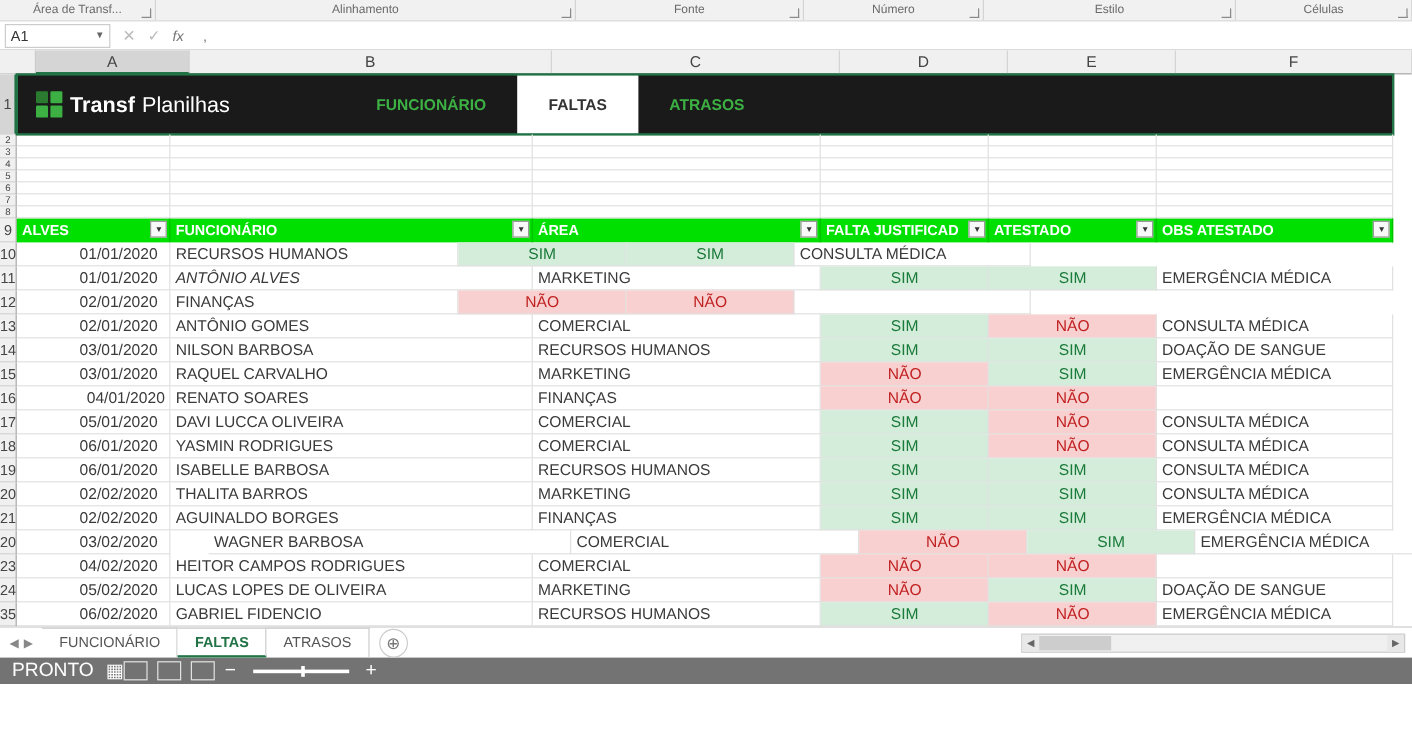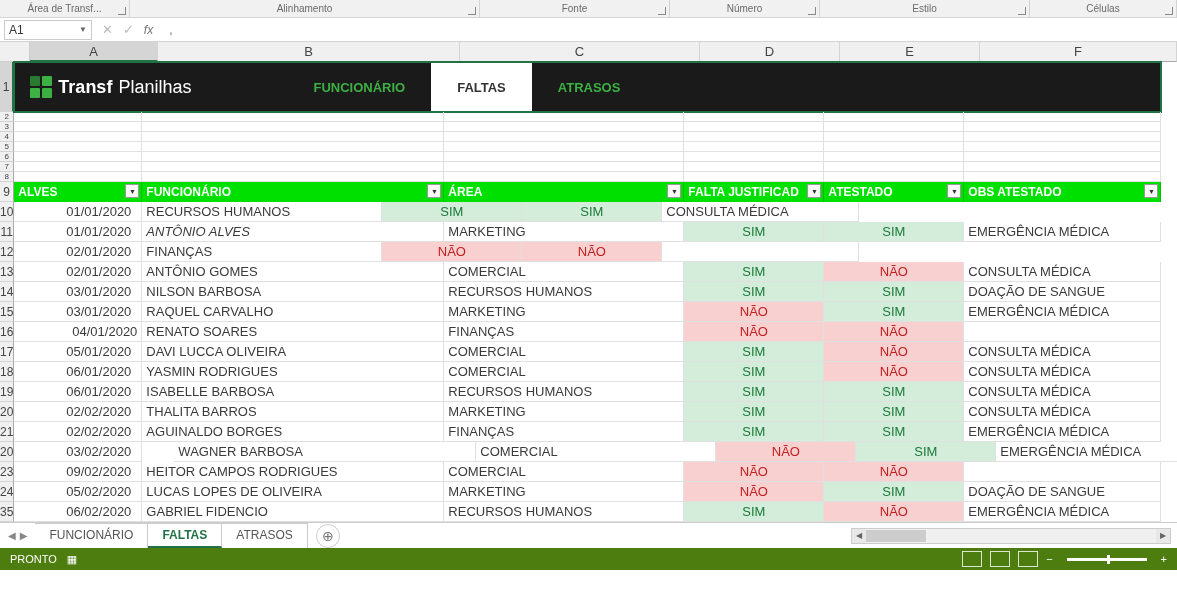--- a/index.html
+++ b/index.html
@@ -34,21 +34,21 @@
 .th{color:#fff;font-weight:bold;font-size:12px;border-right:1px solid #00c000;display:flex;align-items:center;padding:0 4px;position:relative;height:20px}
 .th .filter{position:absolute;right:2px;top:2px;width:14px;height:14px;background:#f8f8f8;border:1px solid #999;display:flex;align-items:center;justify-content:center;font-size:7px;color:#333}
 .sim{background:#d4edda;color:#1a7a3a;justify-content:center}
 .nao{background:#f8d0d0;color:#c02020;justify-content:center}
 .selected-cell{outline:2px solid #217346;outline-offset:-1px}
 .sheet-tabs{display:flex;height:26px;background:#fff;border-top:1px solid #ccc;align-items:center}
 .nav-arrows{display:flex;gap:4px;padding:0 8px;color:#888;font-size:10px}
 .tab{padding:4px 14px;border-right:1px solid #ccc;font-size:12px;color:#555;cursor:pointer;border-top:1px solid #ccc}
 .tab.active{border-bottom:2px solid #217346;color:#217346;font-weight:bold;background:#fff}
 .add-tab{width:24px;height:24px;border:1px solid #ccc;border-radius:50%;display:flex;align-items:center;justify-content:center;margin-left:8px;font-size:14px;color:#777}
-.status-bar{height:22px;background:#4d7c0f;color:#fff;display:flex;align-items:center;padding:0 10px;font-size:11px;justify-content:space-between}
+.status-bar{height:22px;background:#737373;color:#fff;display:flex;align-items:center;padding:0 10px;font-size:16px;justify-content:flex-start}
 .status-right{display:flex;align-items:center;gap:8px}
 .view-btn{width:20px;height:16px;border:1px solid #fff;opacity:.8}
 .zoom-slider{width:80px;height:3px;background:#fff;position:relative;margin:0 6px}
 .zoom-slider::after{content:"";position:absolute;left:50%;top:-3px;width:3px;height:9px;background:#fff}
 .hscroll{display:flex;align-items:center;flex:1;justify-content:flex-end;padding-right:6px}
 .hscroll-track{width:320px;height:16px;background:#f0f0f0;border:1px solid #ccc;position:relative;display:flex;align-items:center}
 .hscroll-thumb{position:absolute;left:14px;width:60px;height:12px;background:#cdcdcd}
 .hscroll-arr{width:14px;height:14px;background:#e8e8e8;display:flex;align-items:center;justify-content:center;font-size:8px;color:#666}
 </style>
 </head>
@@ -331,21 +331,21 @@
         </div>
         <div class="grid-row" style="height: 20px;">
           <div class="cell" style="width: 128px; height: 20px; justify-content: flex-end; padding-right: 10px;">03/02/2020</div>
           <div class="cell" style="width: 302px; height: 20px; margin-left: 32px;">WAGNER BARBOSA</div>
           <div class="cell" style="width: 240px; height: 20px;">COMERCIAL</div>
           <div class="cell nao" style="width: 140px; height: 20px;">NÃO</div>
           <div class="cell sim" style="width: 140px; height: 20px;">SIM</div>
           <div class="cell" style="width: 197px; height: 20px;">EMERGÊNCIA MÉDICA</div>
         </div>
         <div class="grid-row" style="height: 20px;">
-          <div class="cell" style="width: 128px; height: 20px; justify-content: flex-end; padding-right: 10px;">09/02/2020</div>
+          <div class="cell" style="width: 128px; height: 20px; justify-content: flex-end; padding-right: 10px;">04/02/2020</div>
           <div class="cell" style="width: 302px; height: 20px;">HEITOR CAMPOS RODRIGUES</div>
           <div class="cell" style="width: 240px; height: 20px;">COMERCIAL</div>
           <div class="cell nao" style="width: 140px; height: 20px;">NÃO</div>
           <div class="cell nao" style="width: 140px; height: 20px;">NÃO</div>
           <div class="cell" style="width: 197px; height: 20px;"></div>
         </div>
         <div class="grid-row" style="height: 20px;">
           <div class="cell" style="width: 128px; height: 20px; justify-content: flex-end; padding-right: 10px;">05/02/2020</div>
           <div class="cell" style="width: 302px; height: 20px;">LUCAS LOPES DE OLIVEIRA</div>
           <div class="cell" style="width: 240px; height: 20px;">MARKETING</div>

